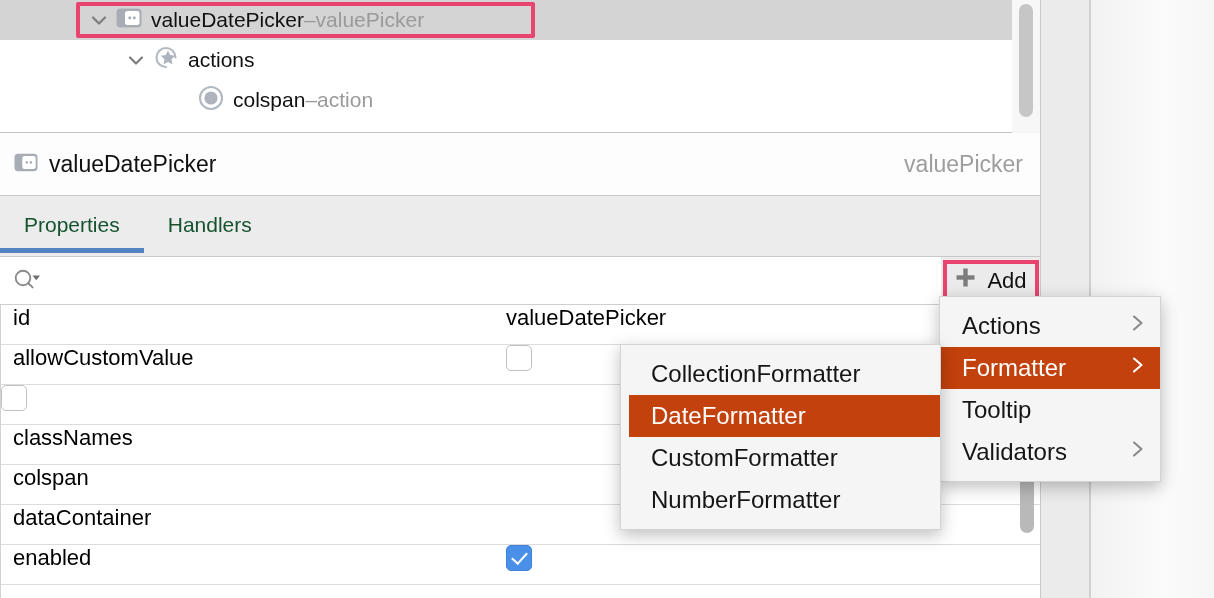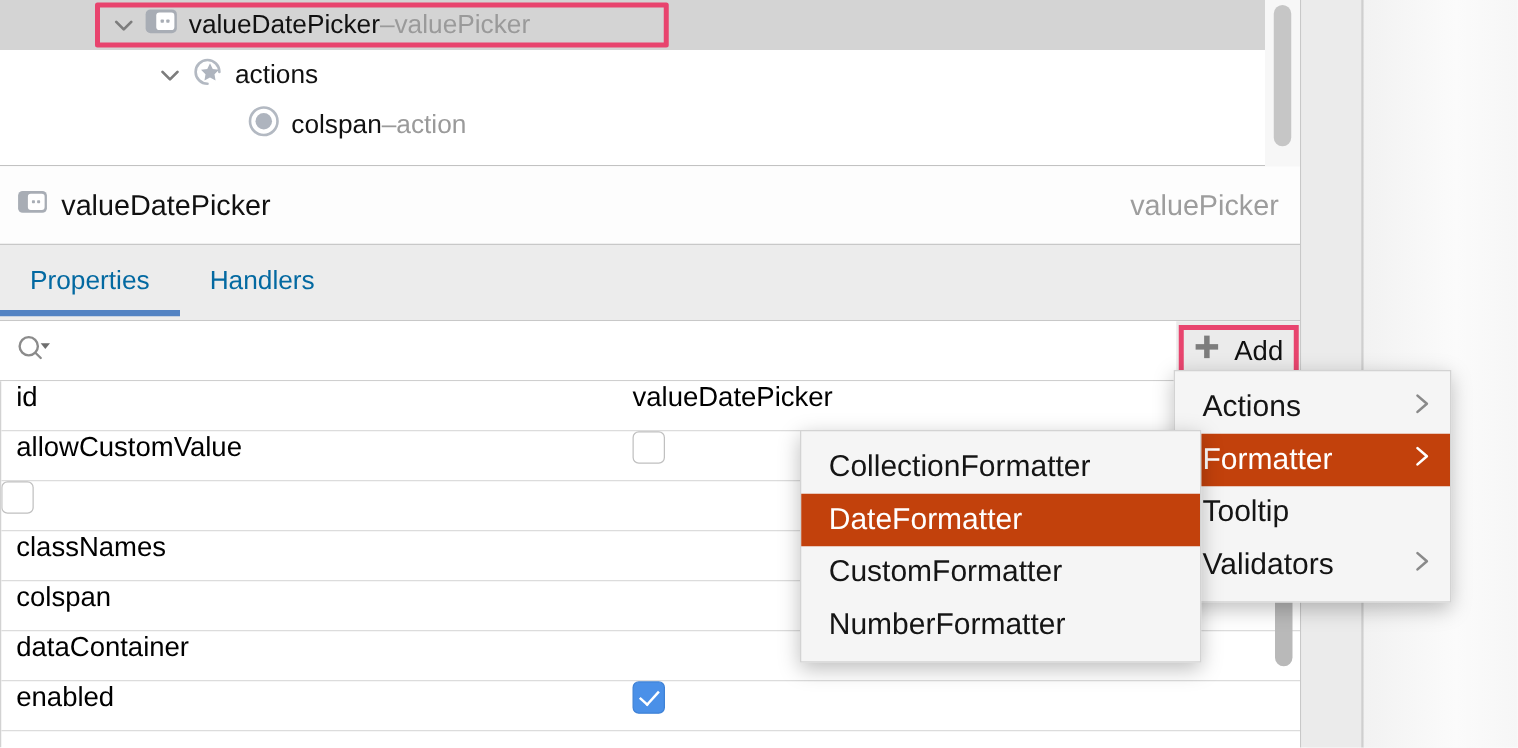--- a/index.html
+++ b/index.html
@@ -121,21 +121,21 @@
     align-items: flex-start;
     border-bottom: 1px solid #c8c8c8;
   }
   .tab {
     position: relative;
     height: 57px;
     display: flex;
     align-items: center;
     padding: 0 24px;
     font-size: 21px;
-    color: #0369a1;
+    color: #14532d;
   }
   .tab .underline {
     position: absolute;
     left: 0; right: 0; bottom: 0;
     height: 5px;
     background: #5383c3;
   }
 
   
   #searchrow {
@@ -288,21 +288,21 @@
   }
   .menu-item.hl { background: #c2410c; color: #ffffff; }
   .menu-item .mi-label { flex: 1 1 auto; }
   .menu-item .chev {
     flex: none;
     margin-left: 26px;
     display: block;
   }
 
   #menu-add { left: 939px; top: 296px; width: 222px; }
-  #menu-sub { left: 640px; top: 344px; width: 321px; }
+  #menu-sub { left: 620px; top: 344px; width: 321px; padding-left: 8px; }
 </style>
 </head>
 <body>
 
 <div id="root">
 
   <div class="bg-strip strip-a"></div>
   <div class="bg-strip strip-b"></div>
   <div class="bg-strip strip-c"></div>
 

